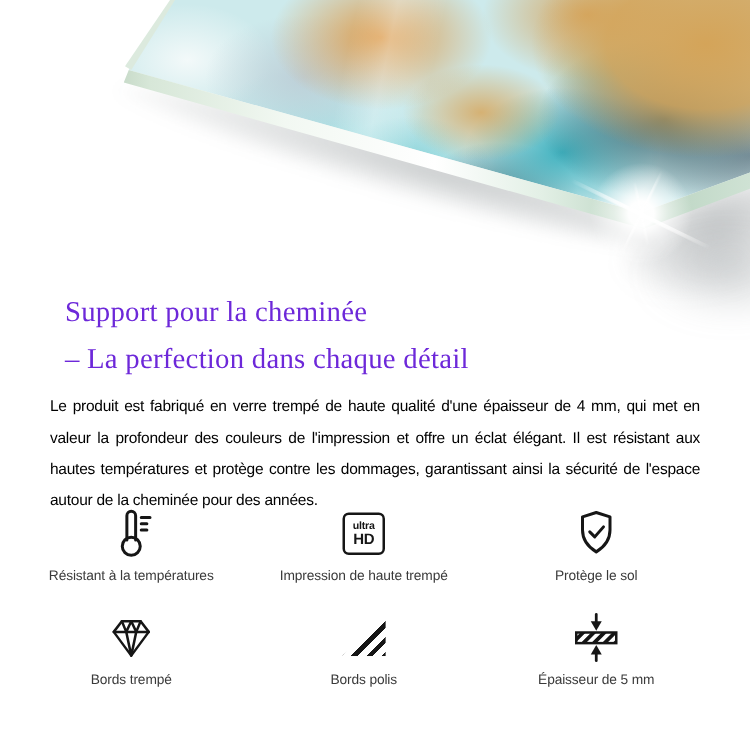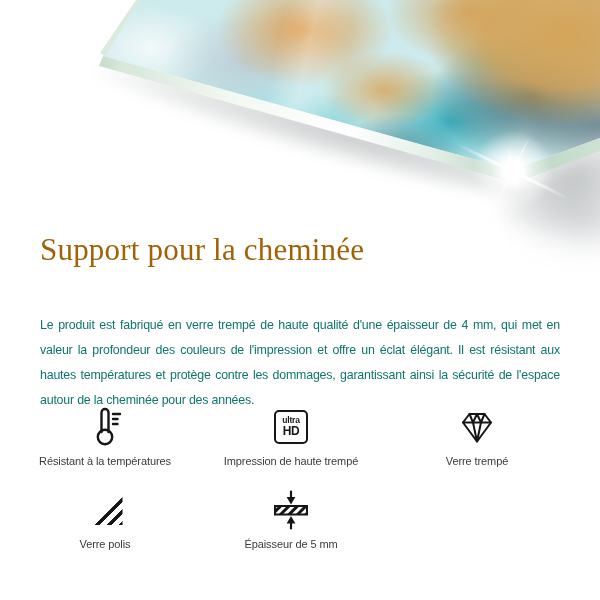--- a/index.html
+++ b/index.html
@@ -82,28 +82,28 @@
     transform:rotate(-64deg); filter:blur(.4px);
   }
   .sp-ray3 {
     left:-26px; top:-1px; width:52px; height:2px; border-radius:2px;
     background:linear-gradient(90deg, rgba(255,255,255,0), #fff 45%, #fff 55%, rgba(255,255,255,0));
     transform:rotate(78deg); filter:blur(.4px);
   }
 
   
   .title {
-    position:absolute; left:40px; top:231px; width:520px;
+    position:absolute; left:52px; top:231px; width:520px;
     font-family:"Liberation Serif","DejaVu Serif",serif;
-    font-size:31px; line-height:37px; font-weight:400; color:#a16207;
+    font-size:23px; line-height:37px; font-weight:400; color:#6d28d9;
     letter-spacing:.2px;
   }
   .desc {
     position:absolute; left:40px; top:313px; width:520px;
-    font-size:12.4px; line-height:25px; color:#0f766e;
+    font-size:12.4px; line-height:25px; color:#000000;
     letter-spacing:-.2px; text-align:justify;
   }
 
   
   .features {
     position:absolute; left:12px; top:404px; width:558px;
     display:grid; grid-template-columns:repeat(3,186px); row-gap:20px;
   }
   .feature { display:flex; flex-direction:column; align-items:center; }
   .icon-box { height:46px; display:flex; align-items:center; justify-content:center; }
@@ -140,20 +140,21 @@
     <div class="sparkle">
       <div class="sp-glow"></div>
       <div class="sp-ray1"></div>
       <div class="sp-ray2"></div>
       <div class="sp-ray3"></div>
     </div>
   </div>
 
   <h1 class="title" style="margin:0;">
     <div>Support pour la cheminée</div>
+    <div>– La perfection dans chaque détail</div>
   </h1>
 
   <p class="desc" style="margin:0;">Le produit est fabriqué en verre trempé de haute qualité d'une épaisseur de 4 mm, qui met en valeur la profondeur des couleurs de l'impression et offre un éclat élégant. Il est résistant aux hautes températures et protège contre les dommages, garantissant ainsi la sécurité de l'espace autour de la cheminée pour des années.</p>
 
   <div class="features">
 
     <div class="feature">
       <span class="icon-box">
         <svg width="40" height="44" viewBox="0 0 40 44">
           <path class="icon-stroke" d="M16.5 27 V7.5 a3.5 3.5 0 0 1 7 0 V27"></path>
@@ -167,39 +168,48 @@
     <div class="feature">
       <span class="icon-box">
         <span class="uhd-box">
           <span class="uhd-top">ultra</span>
           <span class="uhd-bottom">HD</span>
         </span>
       </span>
       <span class="feature-label">Impression de haute trempé</span>
     </div>
 
+    <div class="feature">
+      <span class="icon-box">
+        <svg width="40" height="42" viewBox="0 0 40 42">
+          <path class="icon-stroke" d="M20 4 L31 7.5 V18 C31 26.5 26.5 31.5 20 35.5 C13.5 31.5 9 26.5 9 18 V7.5 Z"></path>
+          <path class="icon-stroke" d="M14.8 19.5 L18.8 23.5 L25.8 15.5"></path>
+        </svg>
+      </span>
+      <span class="feature-label">Protège le sol</span>
+    </div>
 
     <div class="feature">
       <span class="icon-box">
         <svg width="40" height="38" viewBox="0 0 40 38">
           <g class="icon-stroke" style="stroke-width:2;">
             <path d="M12.5 6 H27.5 L34 14.5 L20 33.5 L6 14.5 Z"></path>
             <path d="M6 14.5 H34"></path>
             <path d="M12.5 6 L16 14.5 M20 6 L16 14.5 M20 6 L24 14.5 M27.5 6 L24 14.5 M16 14.5 L20 33.5 M24 14.5 L20 33.5"></path>
           </g>
         </svg>
       </span>
-      <span class="feature-label">Verre trempé</span>
+      <span class="feature-label">Bords trempé</span>
     </div>
 
     <div class="feature">
       <span class="icon-box">
         <span class="stripes"></span>
       </span>
-      <span class="feature-label">Verre polis</span>
+      <span class="feature-label">Bords polis</span>
     </div>
 
     <div class="feature">
       <span class="icon-box">
         <svg width="44" height="40" viewBox="0 0 44 40">
           <defs>
             <pattern id="hatch" patternUnits="userSpaceOnUse" width="6" height="6" patternTransform="rotate(45)">
               <rect width="3" height="6" fill="#161616"></rect>
             </pattern>
           </defs>

